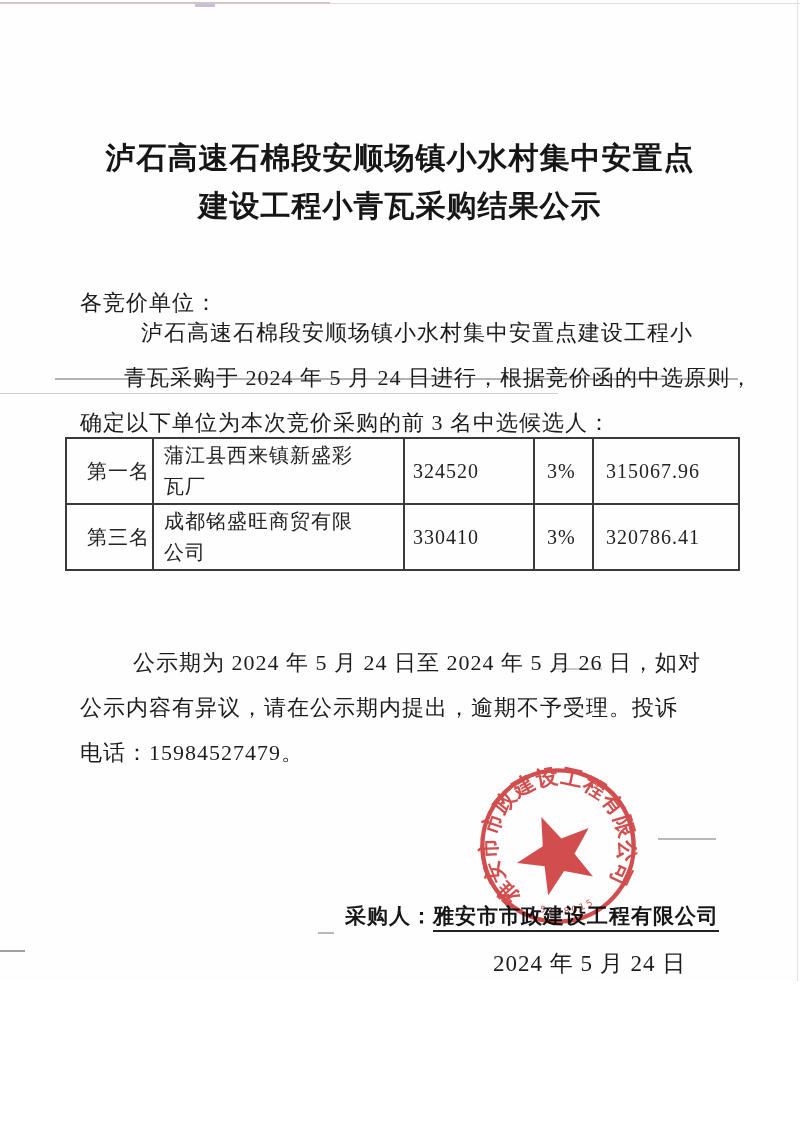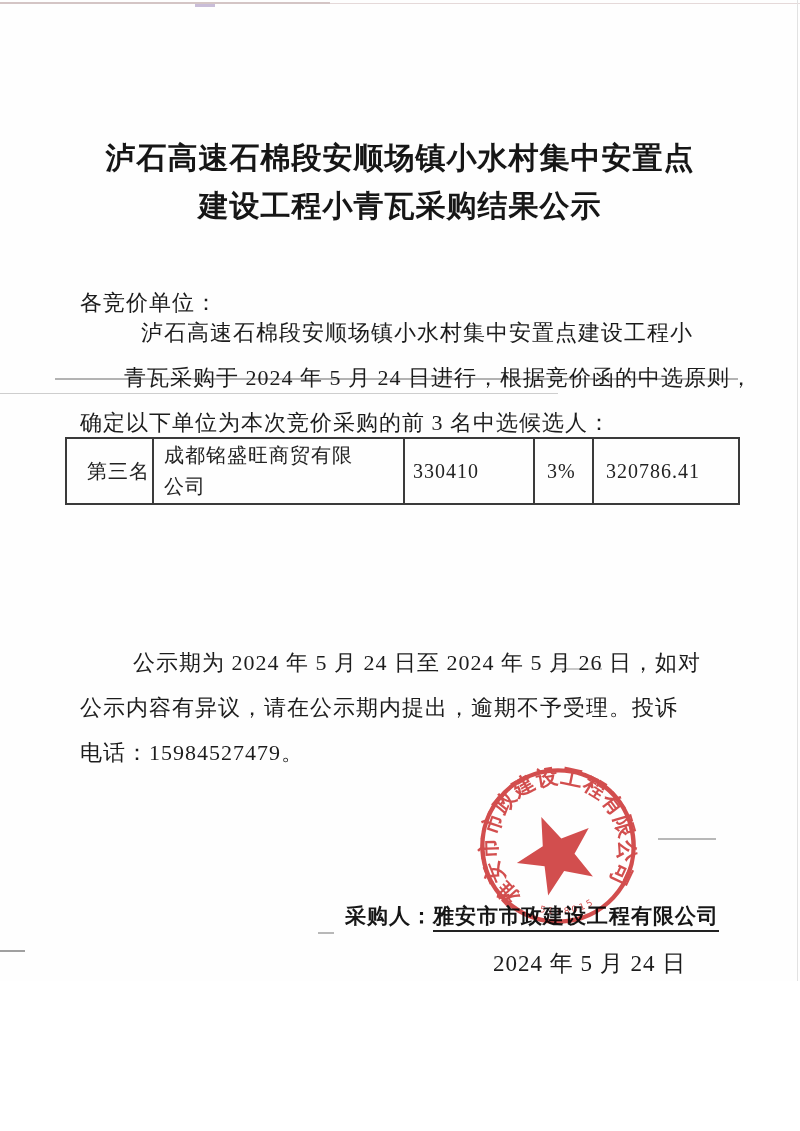--- a/index.html
+++ b/index.html
@@ -107,20 +107,27 @@
   <table class="results">
     <colgroup>
       <col style="width:87px">
         <col style="width:251px">
         <col style="width:130px">
       <col style="width:59px">
         <col style="width:146px">
     </colgroup>
     <tbody>
       <tr>
+        <td class="c-rank">第一名</td>
+        <td class="c-company">蒲江县西来镇新盛彩瓦厂</td>
+        <td class="c-bid">324520</td>
+        <td class="c-rate">3%</td>
+        <td class="c-final">315067.96</td>
+      </tr>
+      <tr>
         <td class="c-rank">第三名</td>
         <td class="c-company">成都铭盛旺商贸有限公司</td>
         <td class="c-bid">330410</td>
         <td class="c-rate">3%</td>
         <td class="c-final">320786.41</td>
       </tr>
     </tbody>
   </table>
 
   <div class="bline l-p2a">公示期为 2024 年 5 月 24 日至 2024 年 5 月 26 日，如对</div>

